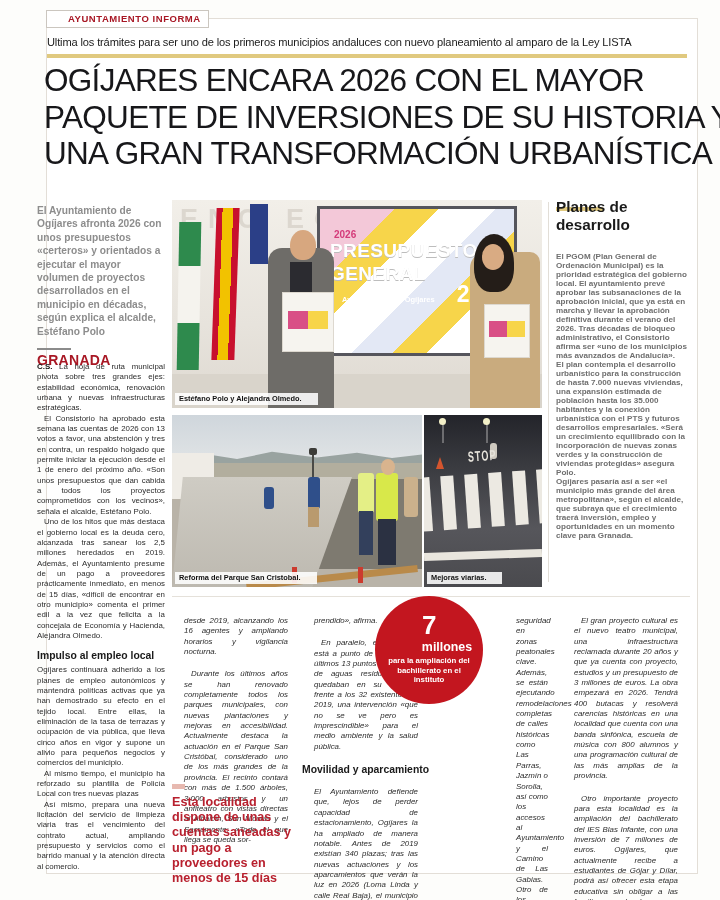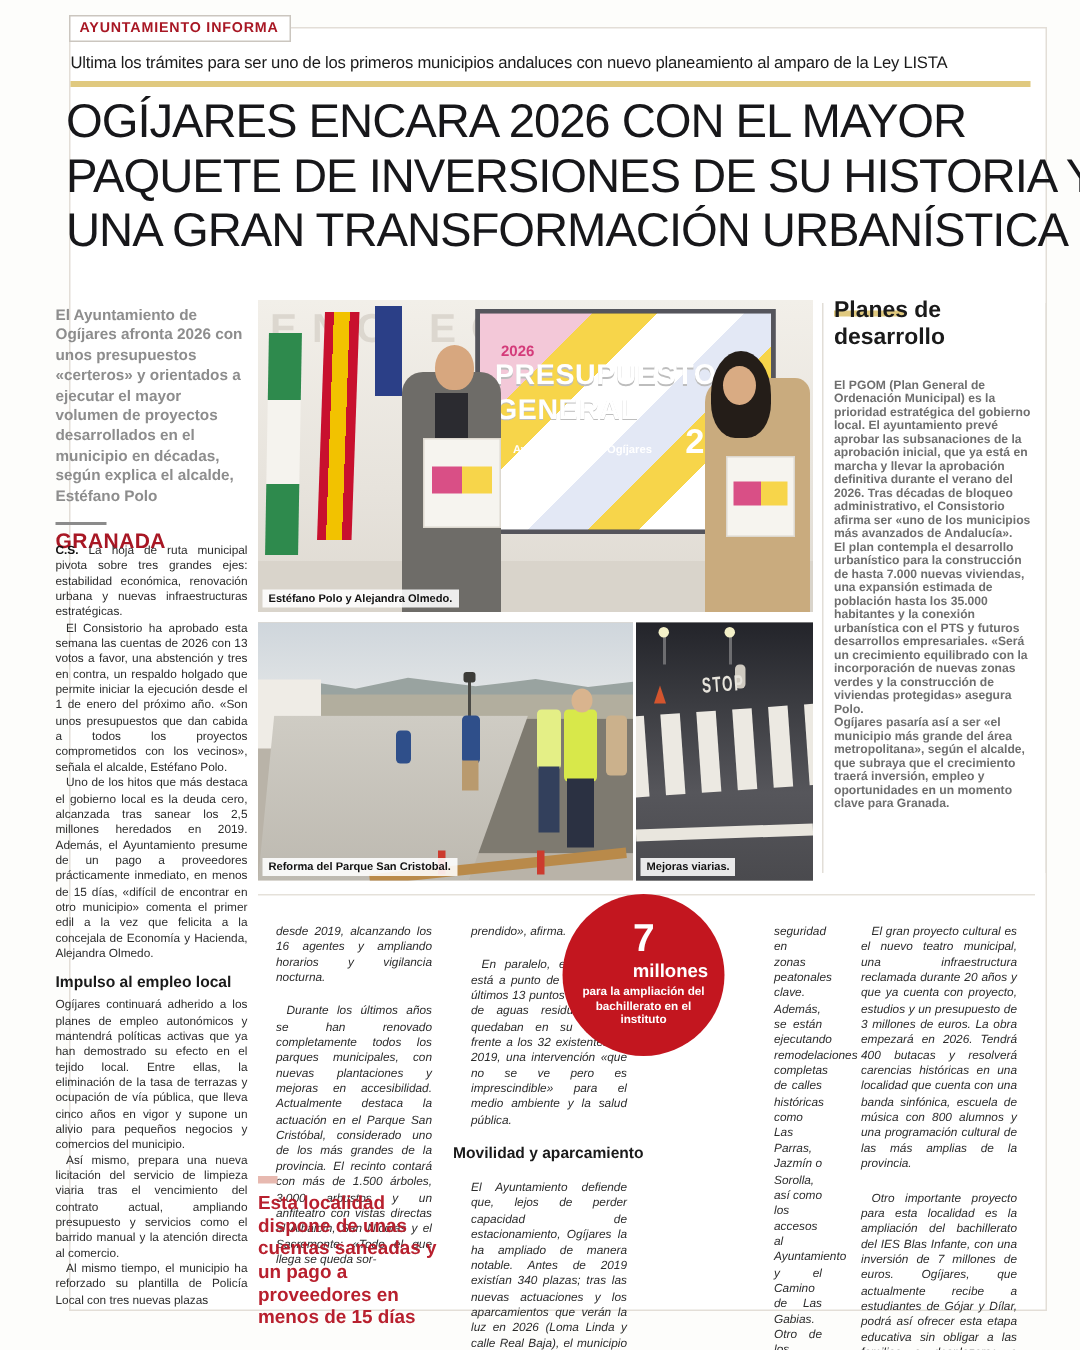--- a/index.html
+++ b/index.html
@@ -30,21 +30,21 @@
     position:absolute;left:46px;top:10px;
     display:flex;align-items:center;
   }
   .kicker{
     border:1px solid #cbc6bf;
     background:#ffffff;
     color:#a81724;
     font-size:9.5px;
     font-weight:bold;
     letter-spacing:.55px;
-    padding:3px 7px 3px 6px;
+    padding:3px 7px 3px 21px;
     line-height:1;
     font-family:"Liberation Sans", sans-serif;
   }
   .subhead{
     position:absolute;left:47px;top:36px;width:648px;
     font-size:11.1px;
     color:#1b1b1b;
     letter-spacing:-0.15px;
     white-space:nowrap;
     font-family:"Liberation Sans", sans-serif;
@@ -116,21 +116,21 @@
     overflow:hidden;
     background:#cfcabf;
   }
   .cap{
     position:absolute;
     left:3px;bottom:3px;
     background:rgba(255,255,255,.88);
     color:#111;
     font-size:7.4px;
     font-weight:bold;
-    padding:1px 4px 2px 4px;
+    padding:1px 16px 2px 4px;
     font-family:"Liberation Sans", sans-serif;
     white-space:nowrap;
   }
   
   .p1{left:172px;top:200px;width:370px;height:208px;background:#e9e6e1;}
   .p1 .wall{position:absolute;inset:0;background:linear-gradient(180deg,#f2efe9 0%,#e7e3dc 60%,#ded9d1 100%);}
   .p1 .wallword{position:absolute;left:8px;top:4px;font-size:27px;color:#dcd7cf;font-weight:bold;letter-spacing:10px;font-family:"Liberation Sans",sans-serif;}
   .p1 .screen{position:absolute;left:145px;top:6px;width:200px;height:150px;background:#3b3b42;border:3px solid #55555c;box-sizing:border-box;}
   .p1 .screen-inner{position:absolute;inset:0;background:
      linear-gradient(135deg,#f3c8d8 0%,#f3c8d8 22%,#f7d54a 22%,#f7d54a 35%,#ffffff 35%,#ffffff 52%,#e3e8f5 52%,#e3e8f5 64%,#f7d54a 64%,#f7d54a 74%,#ffffff 74%,#ffffff 100%);}
@@ -260,22 +260,22 @@
   <div class="lead">El Ayuntamiento de Ogíjares afronta 2026 con unos presupuestos «certeros» y orientados a ejecutar el mayor volumen de proyectos desarrollados en el municipio en décadas, según explica el alcalde, Estéfano Polo</div>
   <div class="granada-rule"></div>
   <div class="granada">GRANADA</div>
 
   <div class="col col1">
     <p class="body-p first"><b class="byline-b">C.S.</b><span> La hoja de ruta municipal pivota sobre tres grandes ejes: estabilidad económica, renovación urbana y nuevas infraestructuras estratégicas.</span></p>
     <p class="body-p">El Consistorio ha aprobado esta semana las cuentas de 2026 con 13 votos a favor, una abstención y tres en contra, un respaldo holgado que permite iniciar la ejecución desde el 1 de enero del próximo año. «Son unos presupuestos que dan cabida a todos los proyectos comprometidos con los vecinos», señala el alcalde, Estéfano Polo.</p>
     <p class="body-p">Uno de los hitos que más destaca el gobierno local es la deuda cero, alcanzada tras sanear los 2,5 millones heredados en 2019. Además, el Ayuntamiento presume de un pago a proveedores prácticamente inmediato, en menos de 15 días, «difícil de encontrar en otro municipio» comenta el primer edil a la vez que felicita a la concejala de Economía y Hacienda, Alejandra Olmedo.</p>
     <div class="sec-title">Impulso al empleo local</div>
     <p class="body-p first">Ogíjares continuará adherido a los planes de empleo autonómicos y mantendrá políticas activas que ya han demostrado su efecto en el tejido local. Entre ellas, la eliminación de la tasa de terrazas y ocupación de vía pública, que lleva cinco años en vigor y supone un alivio para pequeños negocios y comercios del municipio.</p>
+    <p class="body-p">Al mismo tiempo, el municipio ha reforzado su plantilla de Policía Local con tres nuevas plazas</p>
     <p class="body-p">Así mismo, prepara una nueva licitación del servicio de limpieza viaria tras el vencimiento del contrato actual, ampliando presupuesto y servicios como el barrido manual y la atención directa al comercio.</p>
-    <p class="body-p">Al mismo tiempo, el municipio ha reforzado su plantilla de Policía Local con tres nuevas plazas</p>
   </div>
 
   <div class="photo p1">
     <div class="wall"></div>
     <div class="wallword">ENO EO</div>
     <div class="flag-an"></div>
     <div class="flag-es"></div>
     <div class="flag-eu"></div>
     <div class="screen">
       <div class="screen-inner"></div>

